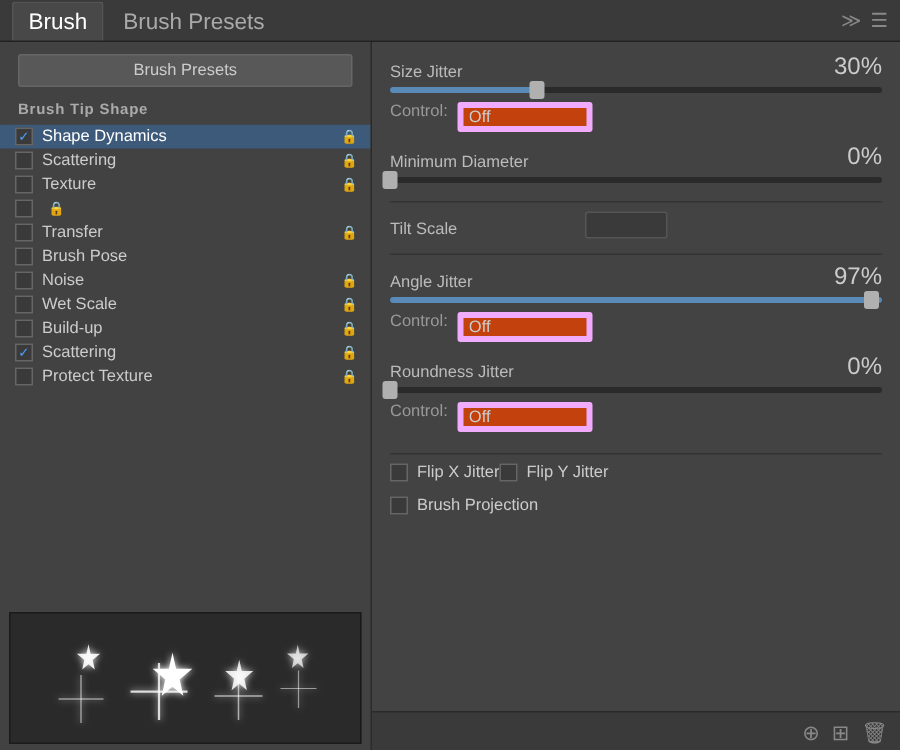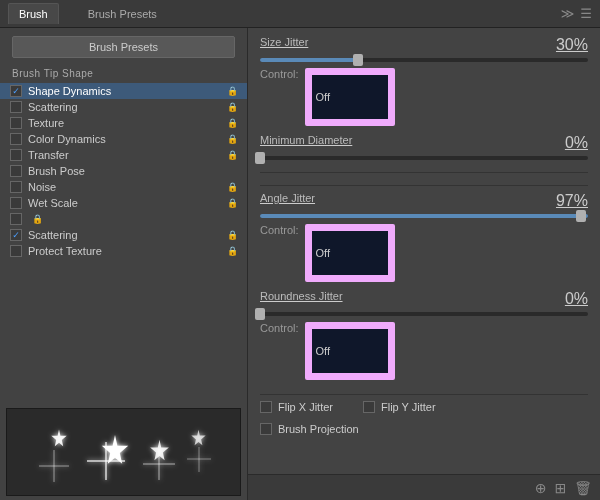--- a/index.html
+++ b/index.html
@@ -19,24 +19,24 @@
       align-items: center;
       background: #3a3a3a;
       border-bottom: 1px solid #222;
       padding: 0 8px;
       height: 28px;
     }
     .tab {
       padding: 4px 10px;
       cursor: pointer;
       color: #aaa;
-      font-size: 11px;
+      font-size: 15px;
       border: 1px solid transparent;
       border-bottom: none;
-      margin-right: 18px;
+      margin-right: 2px;
       background: transparent;
       text-align: right;
     }
     .tab.active {
       background: #484848;
       color: #fff;
       border-color: #555 #555 transparent;
       border-radius: 2px 2px 0 0;
     }
     .tab-bar-icons {
@@ -72,21 +72,21 @@
       font-size: 11px;
       cursor: pointer;
       text-align: center;
       border-radius: 2px;
     }
 
     .section-title {
       font-size: 10px;
       color: #aaa;
       padding: 4px 12px 4px;
-      font-weight: normal;
+      font-weight: bold;
       letter-spacing: 0.5px;
     }
 
     .brush-list {
       flex: 1;
       overflow-y: auto;
     }
 
     .brush-item {
       display: flex;
@@ -146,23 +146,22 @@
       flex: 1;
       background: #434343;
       display: flex;
       flex-direction: column;
       padding: 8px 12px;
       overflow-y: auto;
     }
 
     .param-row {
       display: flex;
-      align-items: flex-start;
+      align-items: flex-end;
       margin-bottom: 4px;
-      text-decoration: underline;
     }
     .param-label {
       width: 130px;
       font-size: 11px;
       color: #bbb;
     }
     .param-value {
       margin-left: auto;
       font-size: 16px;
       color: #ccc;
@@ -198,25 +197,25 @@
       display: flex;
       align-items: flex-start;
       margin-bottom: 8px;
     }
     .control-label {
       font-size: 11px;
       color: #999;
       margin-right: 6px;
     }
     .select-box {
-      background: #0f172a;
-      border: 7px solid #f0abfc;
+      background: #c2410c;
+      border: 4px solid #f0abfc;
       color: #ccc;
       font-size: 11px;
-      padding: 16px 4px;
+      padding: 0 4px;
       border-radius: 2px;
       width: 90px;
       appearance: none;
       -webkit-appearance: none;
       cursor: pointer;
     }
 
     .divider-line {
       border: none;
       border-top: 1px solid #333;
@@ -246,21 +245,20 @@
       height: 12px;
       border: 1px solid #666;
       background: #3a3a3a;
       margin-right: 6px;
       flex-shrink: 0;
     }
 
     .flip-row {
       display: flex;
       align-items: flex-end;
-      gap: 30px;
       margin-bottom: 6px;
     }
 
     
     .bottom-bar {
       position: absolute;
       bottom: 0;
       right: 0;
       width: 352px;
       height: 26px;
@@ -324,21 +322,20 @@
 
       <div class="brush-item">
         <div class="checkbox"></div>
         <span class="item-label">Texture</span>
         <span class="lock-icon">🔒</span>
       </div>
 
 
       <div class="brush-item">
         <div class="checkbox"></div>
-        <span class="item-label">Color Dynamics</span>
         <span class="lock-icon">🔒</span>
       </div>
 
       <div class="brush-item">
         <div class="checkbox"></div>
         <span class="item-label">Transfer</span>
         <span class="lock-icon">🔒</span>
       </div>
 
       <div class="brush-item">
@@ -353,20 +350,21 @@
       </div>
 
       <div class="brush-item">
         <div class="checkbox"></div>
         <span class="item-label">Wet Scale</span>
         <span class="lock-icon">🔒</span>
       </div>
 
       <div class="brush-item">
         <div class="checkbox"></div>
+        <span class="item-label">Build-up</span>
         <span class="lock-icon">🔒</span>
       </div>
 
       <div class="brush-item">
         <div class="checkbox checked">✓</div>
         <span class="item-label">Scattering</span>
         <span class="lock-icon">🔒</span>
       </div>
 
       <div class="brush-item">
@@ -434,20 +432,24 @@
       <span class="param-label">Minimum Diameter</span>
       <span class="param-value">0%</span>
     </div>
     <div class="slider-track">
       <div class="slider-fill" style="width:0%"></div>
       <div class="slider-handle" style="left:0%"></div>
     </div>
 
     <hr class="divider-line">
 
+    <div class="param-row">
+      <span class="param-label">Tilt Scale</span>
+      <input class="input-field small" value="" readonly="" style="">
+    </div>
 
     <hr class="divider-line">
 
     <div class="param-row">
       <span class="param-label">Angle Jitter</span>
       <span class="param-value">97%</span>
     </div>
     <div class="slider-track">
       <div class="slider-fill" style="width:100%"></div>
       <div class="slider-handle" style="left:98%"></div>

